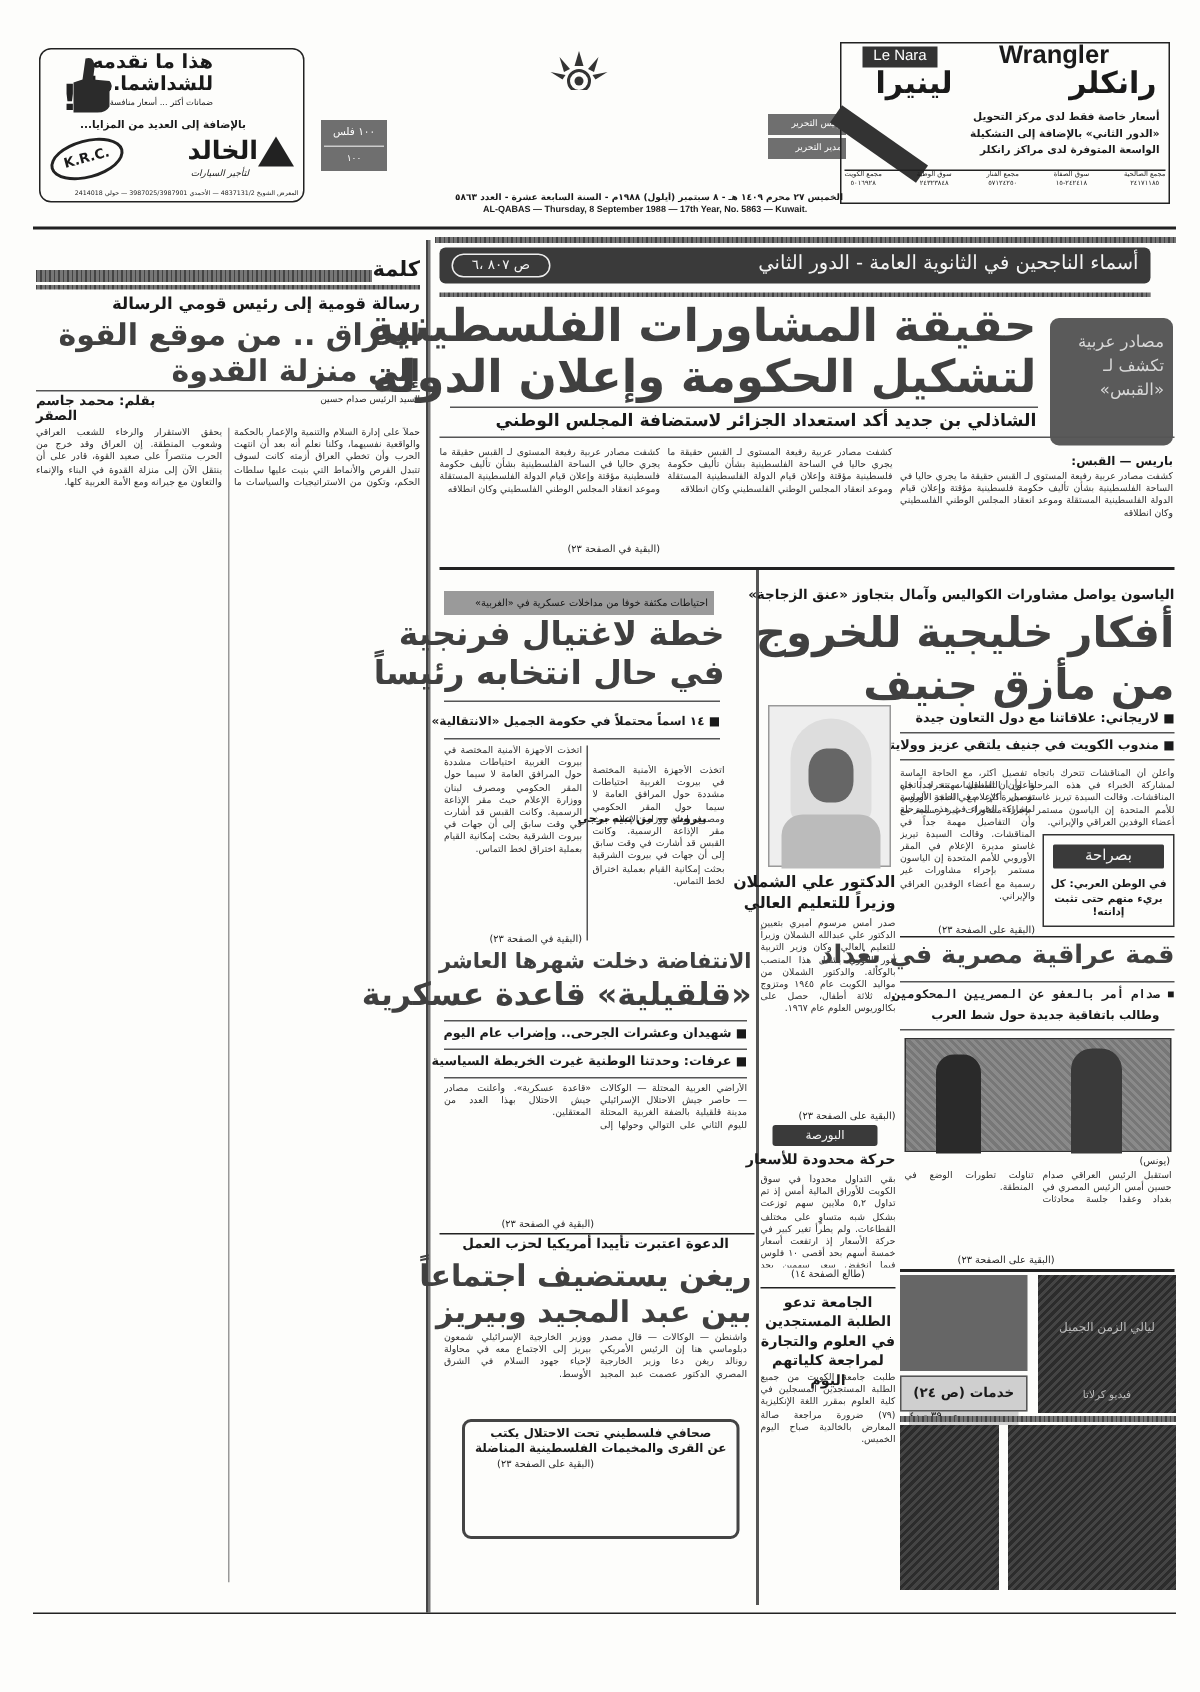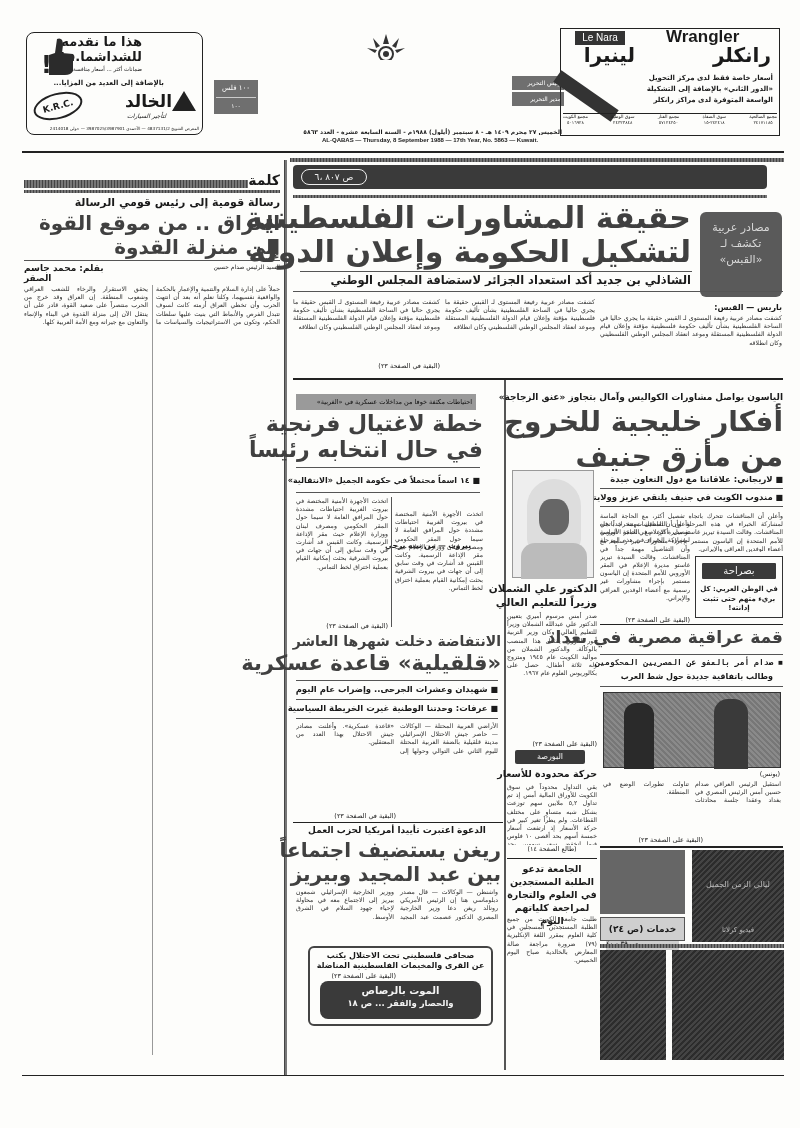--- a/index.html
+++ b/index.html
@@ -112,28 +112,29 @@
 <div class="abs headline" style="left:24px;top:211px;width:256px;font-size:20px;text-align:right;white-space:nowrap;overflow:hidden;">العراق .. من موقع القوة</div>
 <div class="abs headline" style="left:24px;top:235px;width:256px;font-size:20px;text-align:right;white-space:nowrap;overflow:hidden;">إلى منزلة القدوة</div>
 <div class="abs thin" style="left:24px;top:260px;width:256px;height:1px;"></div>
 <div class="abs rtl" style="left:24px;top:263px;width:100px;font-size:9px;font-weight:bold;text-align:left;direction:rtl;">بقلم: محمد جاسم الصقر</div>
 <div class="abs rtl" style="left:140px;top:263px;width:140px;font-size:6px;">السيد الرئيس صدام حسين</div>
 <div class="abs textfill" style="left:24px;top:285px;width:256px;height:770px;column-count:2;column-gap:8px;column-rule:1px solid #999;">حملاً على إدارة السلام والتنمية والإعمار بالحكمة والواقعية نفسيهما، وكلنا نعلم أنه بعد أن انتهت الحرب وأن تخطي العراق أزمته كانت لسوف تتبدل الفرص والأنماط التي بنيت عليها سلطات الحكم، وتكون من الاستراتيجيات والسياسات ما يحقق الاستقرار والرخاء للشعب العراقي وشعوب المنطقة. إن العراق وقد خرج من الحرب منتصراً على صعيد القوة، قادر على أن ينتقل الآن إلى منزلة القدوة في البناء والإنماء والتعاون مع جيرانه ومع الأمة العربية كلها.</div>
 
 <div class="abs dither" style="left:284px;top:160px;width:3px;height:915px;"></div>
 
 <div class="abs dark-band" style="left:293px;top:165px;width:474px;height:24px;">
+  <div class="abs rtl" style="right:8px;top:3px;width:360px;font-size:13px;white-space:nowrap;">أسماء الناجحين في الثانوية العامة - الدور الثاني</div>
   <div class="abs" style="left:8px;top:4px;width:66px;height:16px;border:1px solid #eee;border-radius:8px;font-size:9px;text-align:center;line-height:14px;direction:rtl;">ص ٨٠٧ ،٦</div>
 </div>
 <div class="abs dither" style="left:293px;top:195px;width:474px;height:3px;"></div>
 
 <div class="abs headline" style="left:293px;top:200px;width:398px;font-size:30px;white-space:nowrap;text-align:right;">حقيقة المشاورات الفلسطينية</div>
 <div class="abs headline" style="left:293px;top:234px;width:398px;font-size:30px;white-space:nowrap;text-align:right;">لتشكيل الحكومة وإعلان الدولة</div>
 <div class="abs" style="left:700px;top:212px;width:82px;height:85px;background:#5a5a5a;border-radius:6px;">
-  <div class="rtl" style="padding:8px 6px;font-size:11px;line-height:16px;color:#d8d8d8;text-align:center;">مصادر عربية تكشف لـ «القبس»</div>
+  <div class="rtl" style="padding:8px 6px;font-size:11px;line-height:16px;color:#d8d8d8;">مصادر عربية تكشف لـ «القبس»</div>
 </div>
 <div class="abs thin" style="left:300px;top:271px;width:392px;height:1px;"></div>
 <div class="abs rtl bold" style="left:293px;top:273px;width:398px;font-size:11.5px;white-space:nowrap;">الشاذلي بن جديد أكد استعداد الجزائر لاستضافة المجلس الوطني</div>
 <div class="abs thin" style="left:293px;top:291px;width:490px;height:1px;"></div>
 
 <div class="abs rtl bold" style="left:600px;top:303px;width:182px;font-size:8px;">باريس — القبس:</div>
 <div class="abs textfill" style="left:600px;top:314px;width:182px;height:58px;">كشفت مصادر عربية رفيعة المستوى لـ القبس حقيقة ما يجري حاليا في الساحة الفلسطينية بشأن تأليف حكومة فلسطينية مؤقتة وإعلان قيام الدولة الفلسطينية المستقلة وموعد انعقاد المجلس الوطني الفلسطيني وكان انطلاقه</div>
 <div class="abs textfill" style="left:445px;top:298px;width:150px;height:74px;">كشفت مصادر عربية رفيعة المستوى لـ القبس حقيقة ما يجري حاليا في الساحة الفلسطينية بشأن تأليف حكومة فلسطينية مؤقتة وإعلان قيام الدولة الفلسطينية المستقلة وموعد انعقاد المجلس الوطني الفلسطيني وكان انطلاقه</div>
 <div class="abs textfill" style="left:293px;top:298px;width:147px;height:62px;">كشفت مصادر عربية رفيعة المستوى لـ القبس حقيقة ما يجري حاليا في الساحة الفلسطينية بشأن تأليف حكومة فلسطينية مؤقتة وإعلان قيام الدولة الفلسطينية المستقلة وموعد انعقاد المجلس الوطني الفلسطيني وكان انطلاقه</div>
 <div class="abs rtl" style="left:293px;top:362px;width:147px;font-size:6.5px;">(البقية في الصفحة ٢٣)</div>
@@ -164,24 +165,20 @@
 
 <div class="abs rtl bold" style="left:293px;top:825px;width:208px;font-size:9px;white-space:nowrap;text-align:center;">الدعوة اعتبرت تأييدا أمريكيا لحزب العمل</div>
 <div class="abs headline" style="left:293px;top:838px;width:208px;font-size:20px;white-space:nowrap;">ريغن يستضيف اجتماعاً</div>
 <div class="abs headline" style="left:293px;top:862px;width:208px;font-size:20px;white-space:nowrap;">بين عبد المجيد وبيريز</div>
 <div class="abs textfill" style="left:296px;top:888px;width:202px;height:90px;column-count:2;column-gap:6px;">واشنطن — الوكالات — قال مصدر دبلوماسي هنا إن الرئيس الأمريكي رونالد ريغن دعا وزير الخارجية المصري الدكتور عصمت عبد المجيد ووزير الخارجية الإسرائيلي شمعون بيريز إلى الاجتماع معه في محاولة لإحياء جهود السلام في الشرق الأوسط.</div>
 <div class="abs rtl" style="left:296px;top:972px;width:100px;font-size:6.5px;">(البقية على الصفحة ٢٣)</div>
 
 <div class="abs" style="left:308px;top:946px;width:185px;height:80px;border:2px solid #444;border-radius:6px;">
   <div class="rtl bold" style="font-size:8px;text-align:center;margin-top:3px;">صحافي فلسطيني تحت الاحتلال يكتب</div>
   <div class="rtl bold" style="font-size:8px;text-align:center;margin-top:1px;">عن القرى والمخيمات الفلسطينية المناضلة</div>
-  <div class="abs dark-band" style="left:10px;right:10px;top:33px;height:38px;border-radius:8px;">
-    <div class="rtl bold" style="font-size:10px;text-align:center;margin-top:4px;">الموت بالرصاص</div>
-    <div class="rtl bold" style="font-size:8.5px;text-align:center;margin-top:2px;">والحصار والفقر ... ص ١٨</div>
-  </div>
 </div>
 
 <div class="abs thin" style="left:504px;top:380px;width:1.5px;height:690px;"></div>
 
 <div class="abs rtl bold" style="left:505px;top:392px;width:278px;font-size:9px;white-space:nowrap;">الياسون يواصل مشاورات الكواليس وآمال بتجاوز «عنق الزجاجة»</div>
 <div class="abs headline" style="left:505px;top:405px;width:278px;font-size:28px;text-align:right;white-space:nowrap;">أفكار خليجية للخروج</div>
 <div class="abs headline" style="left:505px;top:440px;width:278px;font-size:28px;text-align:right;white-space:nowrap;">من مأزق جنيف</div>
 <div class="abs rtl bullet" style="left:600px;top:474px;width:183px;font-size:8.5px;font-weight:bold;white-space:nowrap;">لاريجاني: علاقاتنا مع دول التعاون جيدة</div>
 <div class="abs thin" style="left:600px;top:488px;width:183px;height:1px;"></div>
 <div class="abs rtl bullet" style="left:600px;top:492px;width:183px;font-size:8.5px;font-weight:bold;white-space:nowrap;">مندوب الكويت في جنيف يلتقي عزيز وولايتي</div>

